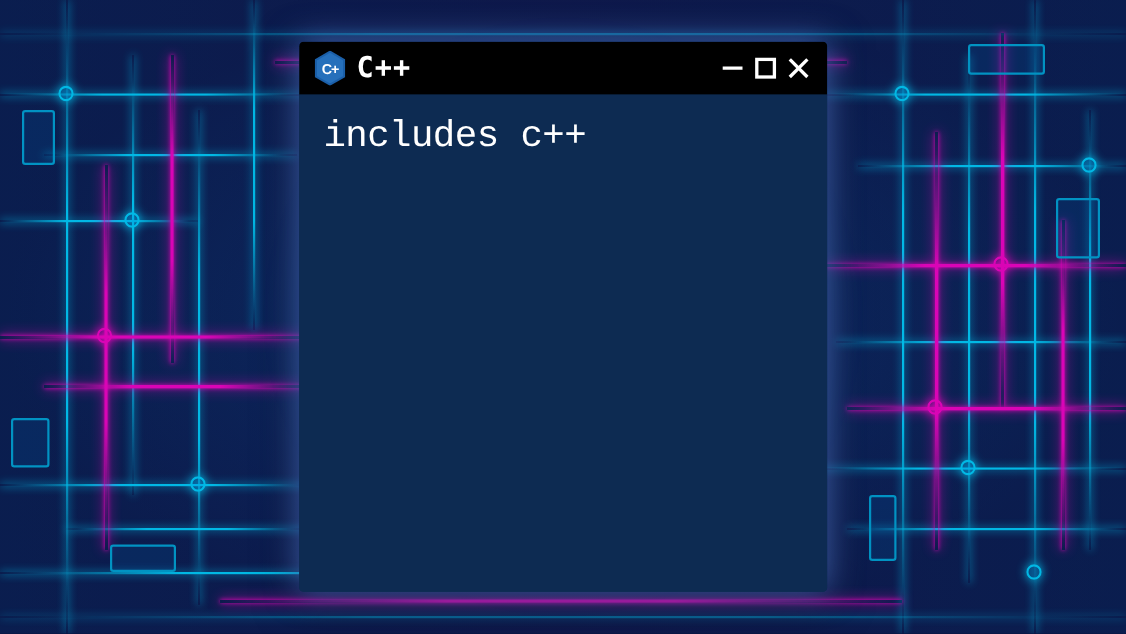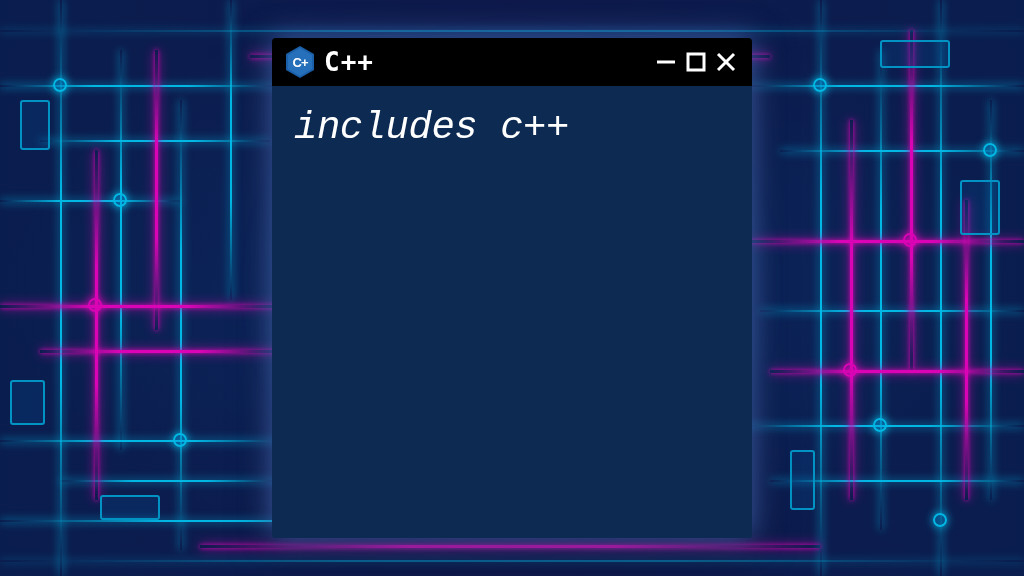--- a/index.html
+++ b/index.html
@@ -193,25 +193,24 @@
     }
     
     .terminal-body {
       flex: 1;
       padding: 20px 22px;
       background: #0d2b52;
     }
     
     .terminal-text {
       color: #ffffff;
-      font-size: 39px;
+      font-size: 34px;
       font-family: 'Consolas', 'Courier New', monospace;
       letter-spacing: -0.5px;
       white-space: nowrap;
-      font-style: italic;
     }
   </style>
 </head>
 <body>
 
 <div class="circuit-bg"></div>
 
 <div class="circuit-lines">
 
   <div class="h-line" style="top:85px;left:0;width:280px;"></div>

